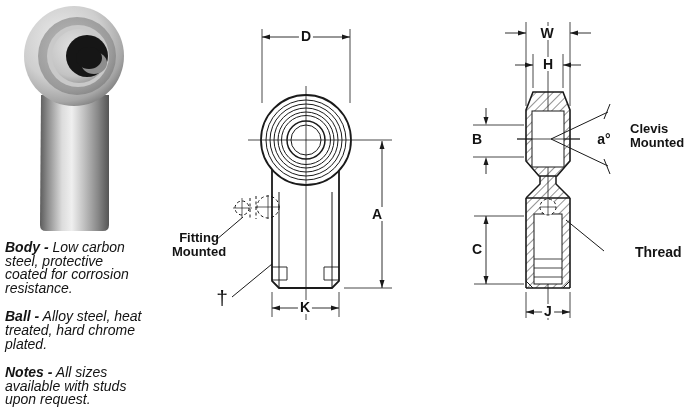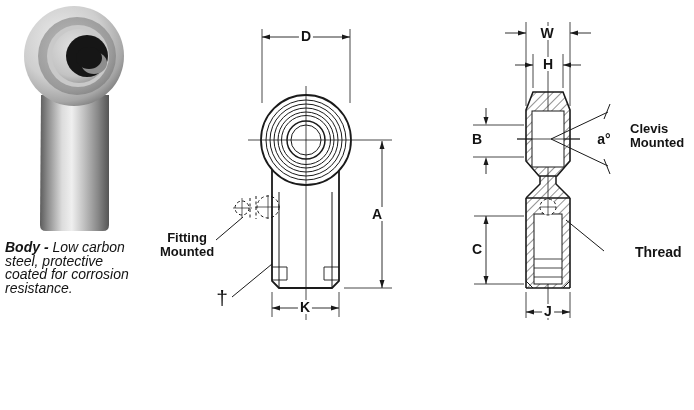--- a/index.html
+++ b/index.html
@@ -6,21 +6,21 @@
   .canvas{
     position:relative;width:694px;height:410px;background:#ffffff;
     font-family:"Liberation Sans",sans-serif;overflow:hidden;color:#131313;
   }
   .lineart{position:absolute;left:0;top:0;}
   .photo{position:absolute;left:8px;top:0px;}
   .lbl{position:absolute;font-weight:bold;color:#131313;white-space:nowrap;}
   .dim{font-size:14px;background:#ffffff;padding:0 2px;transform:translate(-50%,-50%);line-height:14px;}
   .nobg{background:transparent;}
   .callout{position:absolute;font-weight:bold;color:#131313;}
-  .fitting{left:150px;top:231px;width:74px;text-align:center;font-size:13px;line-height:14px;}
+  .fitting{left:162px;top:231px;width:74px;text-align:center;font-size:13px;line-height:14px;}
   .clevis{left:630px;top:122px;width:70px;text-align:left;font-size:13px;line-height:14px;}
   .thread{left:635px;top:245px;font-size:14px;line-height:14px;}
   .dagger{left:222px;top:298px;transform:translate(-50%,-50%);font-size:21px;font-weight:normal;}
   .notes{position:absolute;left:5px;top:241px;width:142px;font-size:14px;line-height:13.6px;font-style:italic;}
   .notes p{margin:0 0 15px 0;}
 </style>
 </head>
 <body>
 
 <div class="canvas">
@@ -204,15 +204,17 @@
     <div>Mounted</div>
   </div>
   <div class="callout clevis">
     <div>Clevis</div>
     <div>Mounted</div>
   </div>
   <div class="callout thread">Thread</div>
 
   <div class="notes">
     <p><b>Body -</b> <span>Low carbon steel, protective coated for corrosion resistance.</span></p>
+    <p><b>Ball -</b> <span>Alloy steel, heat treated, hard chrome plated.</span></p>
+    <p><b>Notes -</b> <span>All sizes available with studs upon request.</span></p>
   </div>
 
 </div>
 
 </body></html>

